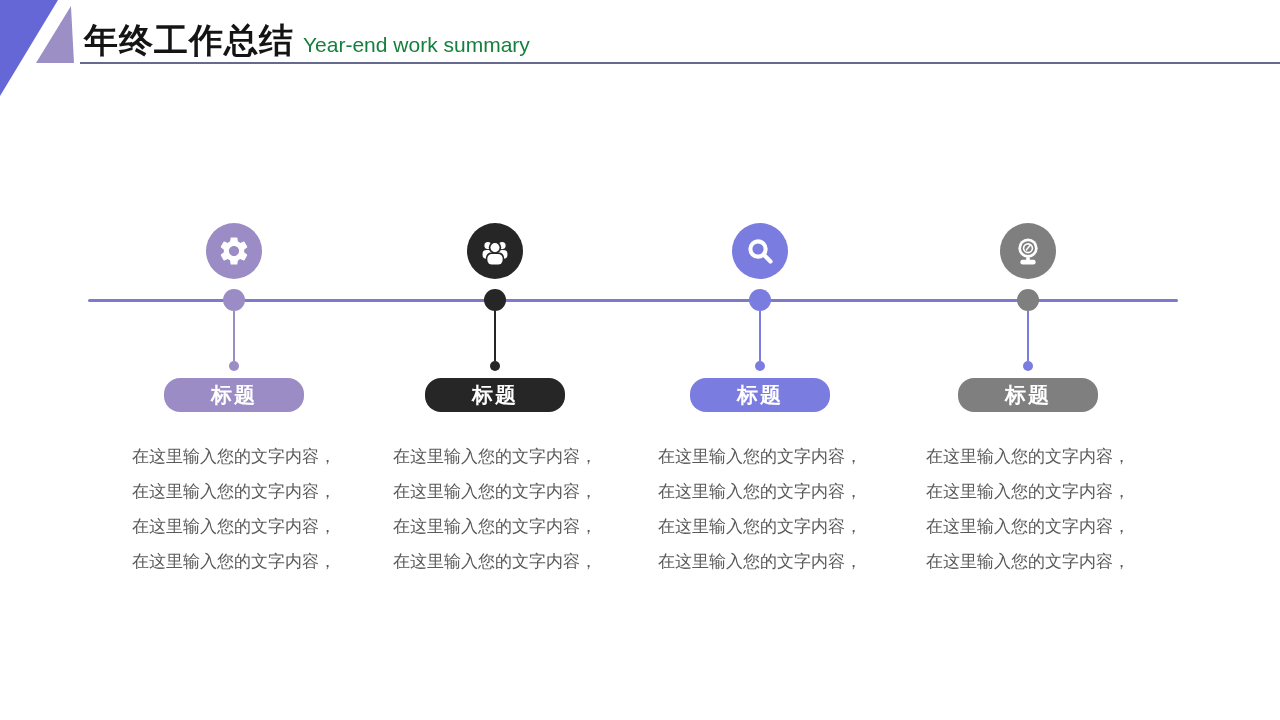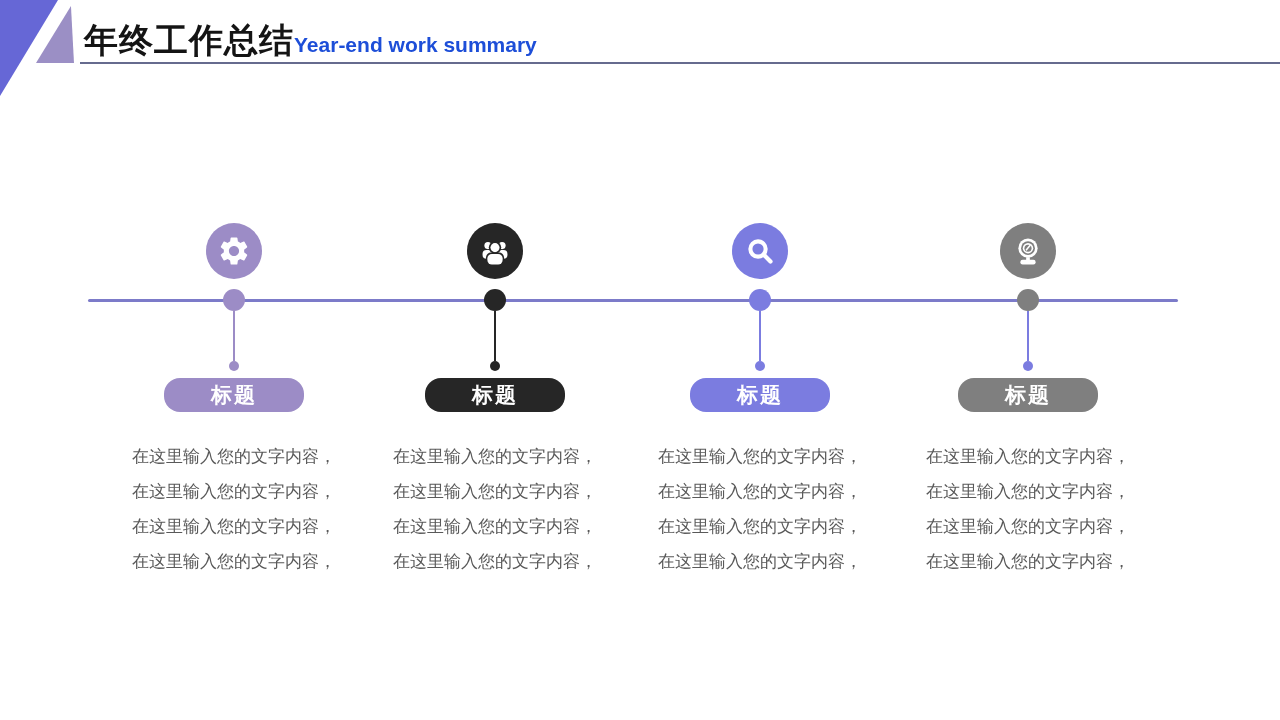--- a/index.html
+++ b/index.html
@@ -14,24 +14,24 @@
   .corner-dark {
     position: absolute; left: 0; top: 0; width: 58px; height: 96px;
     clip-path: polygon(0 0, 100% 0, 0 100%);
   }
   .corner-light {
     position: absolute; left: 36px; top: 6px; width: 38px; height: 57px;
     clip-path: polygon(92% 0, 100% 100%, 0 100%);
   }
   .header-titles {
     position: absolute; left: 84px; top: 18px;
-    display: flex; align-items: baseline; white-space: nowrap;
+    display: flex; align-items: baseline; gap: 9px; white-space: nowrap;
   }
   .title-zh { font-size: 34px; font-weight: 600; color: #141414; letter-spacing: 1px; }
-  .title-en { font-size: 21px; font-weight: 700; color: #1d4ed8; }
+  .title-en { font-size: 21px; font-weight: 400; color: #15803d; }
   .header-rule {
     position: absolute; left: 80px; top: 62px; width: 1200px; height: 2px;
   }
 
   
   .timeline-line {
     position: absolute; left: 88px; top: 299px; width: 1090px; height: 3px;
     border-radius: 2px;
   }
   .col { position: absolute; top: 223px; width: 260px; height: 420px; }

